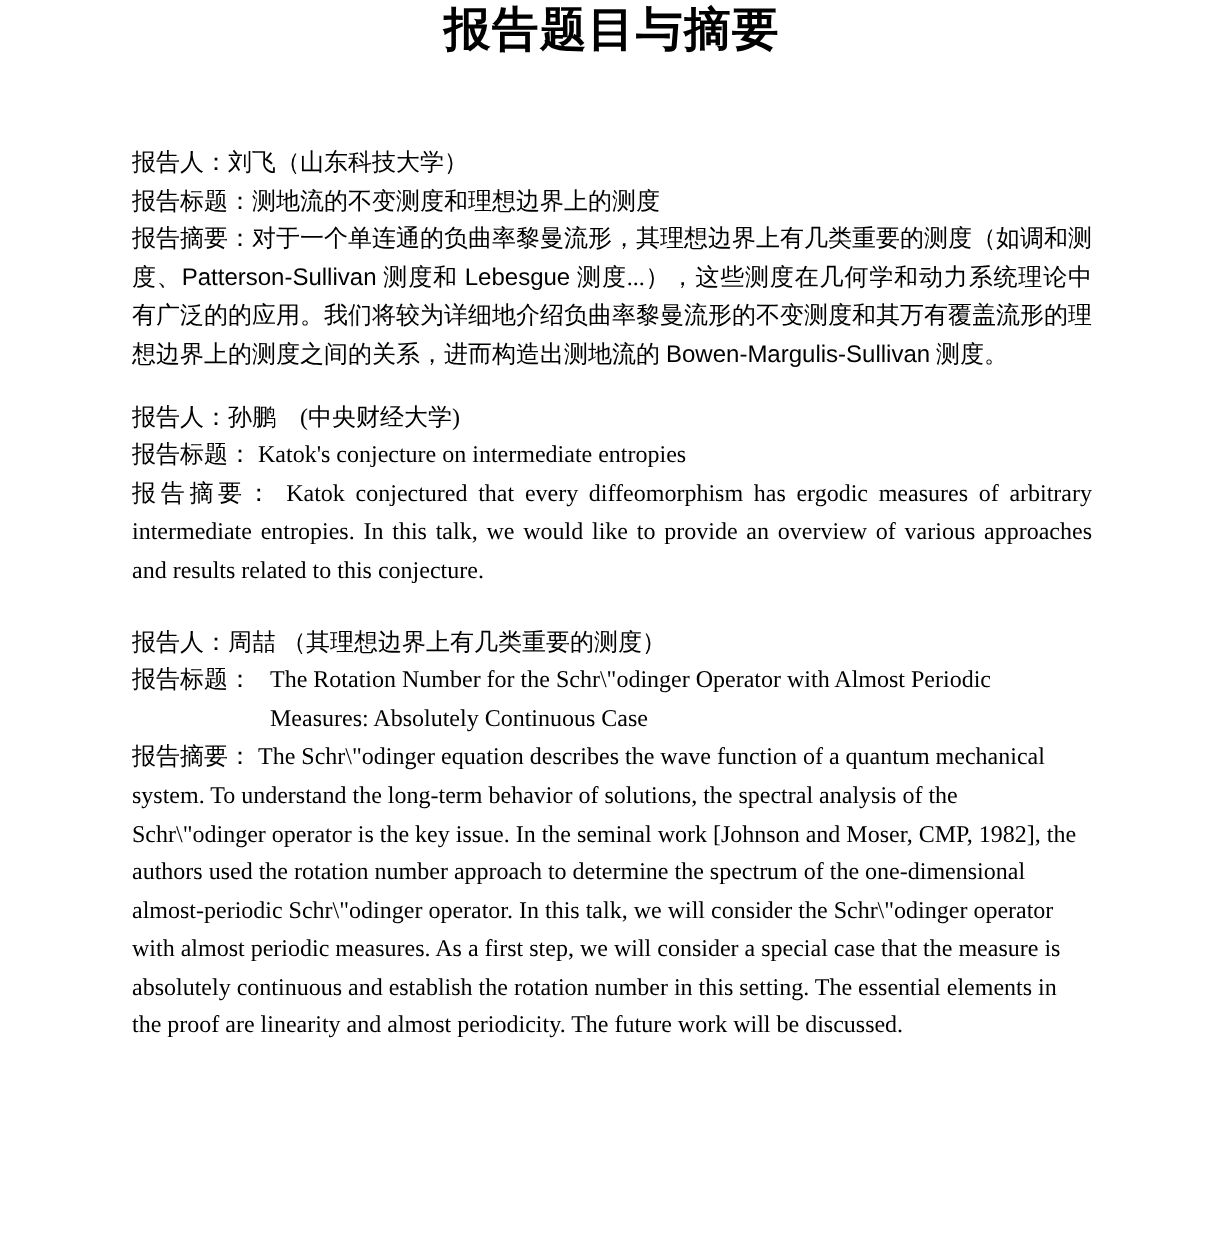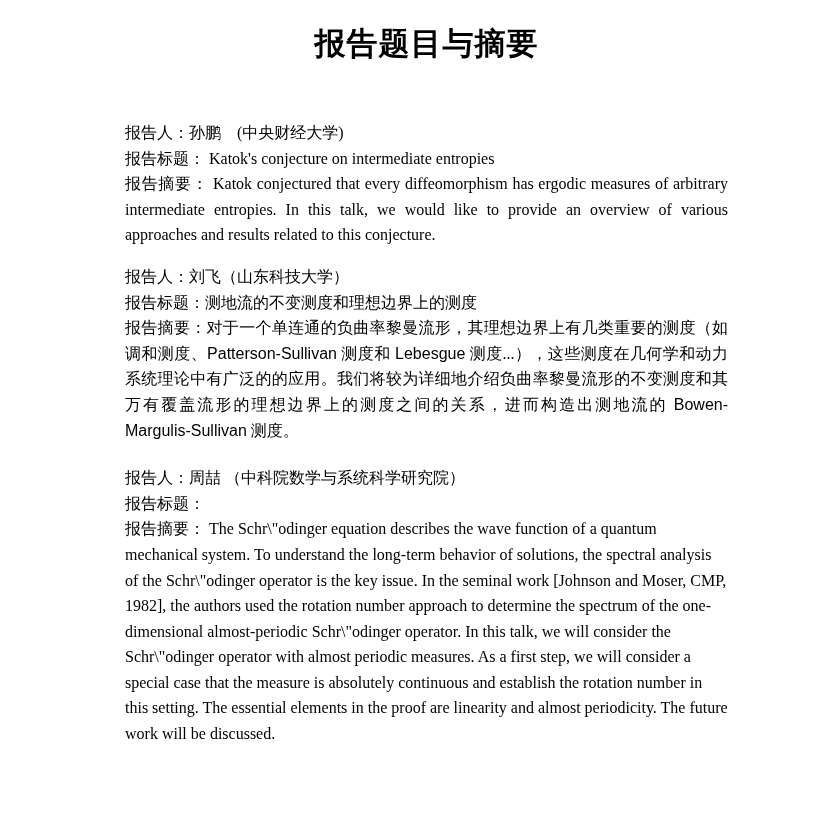--- a/index.html
+++ b/index.html
@@ -10,22 +10,21 @@
   body {
     width: 817px;
     height: 826px;
     overflow: hidden;
     font-family: "Liberation Serif", "DejaVu Serif", serif;
     font-size: 16px;
     line-height: 25.6px;
     color: #000000;
   }
   .doc {
-    padding: 24px 89px 0 88px; 
-    margin-left: 37px;
+    padding: 0 89px 0 88px; 
   }
   h1.page-title {
     margin: 0 0 56px 0;
     font-size: 31px;
     line-height: 40px;
     font-weight: bold;
     text-align: center;
     letter-spacing: 1px;
   }
   .talk-block { margin: 0; }
@@ -40,35 +39,36 @@
   .label { white-space: nowrap; }
 </style>
 </head>
 <body>
 
 <div class="doc">
 
   <h1 class="page-title">报告题目与摘要</h1>
 
   <div class="talk-block">
+    <p><span class="label">报告人：</span><span>刘飞（山东科技大学）</span></p>
+    <p><span class="label">报告标题：</span><span>测地流的不变测度和理想边界上的测度</span></p>
+    <p class="just"><span class="label">报告摘要：</span><span><span>对于一个单连通的负曲率黎曼流形，其理想边界上有几类重要的测度（如调和测度、</span><span class="sans">Patterson-Sullivan</span><span> 测度和 </span><span class="sans">Lebesgue</span><span> 测度...），这些测度在几何学和动力系统理论中有广泛的的应用。我们将较为详细地介绍负曲率黎曼流形的不变测度和其万有覆盖流形的理想边界上的测度之间的关系，进而构造出测地流的 </span><span class="sans">Bowen-Margulis-Sullivan</span><span> 测度。</span></span></p>
+  </div>
+
+  <div class="talk-block">
     <p><span class="label">报告人：</span><span>孙鹏　(中央财经大学)</span></p>
     <p><span class="label">报告标题：</span><span> Katok's conjecture on intermediate entropies</span></p>
     <p class="just"><span class="label">报告摘要：</span><span> Katok conjectured that every diffeomorphism has ergodic measures of arbitrary intermediate entropies. In this talk, we would like to provide an overview of various approaches and results related to this conjecture.</span></p>
   </div>
 
   <div class="talk-block">
-    <p><span class="label">报告人：</span><span>刘飞（山东科技大学）</span></p>
-    <p><span class="label">报告标题：</span><span>测地流的不变测度和理想边界上的测度</span></p>
-    <p class="just"><span class="label">报告摘要：</span><span><span>对于一个单连通的负曲率黎曼流形，其理想边界上有几类重要的测度（如调和测度、</span><span class="sans">Patterson-Sullivan</span><span> 测度和 </span><span class="sans">Lebesgue</span><span> 测度...），这些测度在几何学和动力系统理论中有广泛的的应用。我们将较为详细地介绍负曲率黎曼流形的不变测度和其万有覆盖流形的理想边界上的测度之间的关系，进而构造出测地流的 </span><span class="sans">Bowen-Margulis-Sullivan</span><span> 测度。</span></span></p>
-  </div>
-
-  <div class="talk-block">
   </div>
 
   <div class="talk-block gap-lg">
-    <p><span class="label">报告人：</span><span>周喆 （中科院数学与系统科学研究院）</span></p>
+    <p><span class="label">报告人：</span><span>周喆 （其理想边界上有几类重要的测度）</span></p>
     <div class="hang-row">
       <span class="hang-label label">报告标题：</span>
+      <span class="hang-val">The Rotation Number for the Schr\"odinger Operator with Almost Periodic Measures: Absolutely Continuous Case</span>
     </div>
     <p><span class="label">报告摘要：</span><span> The Schr\"odinger equation describes the wave function of a quantum mechanical system. To understand the long-term behavior of solutions, the spectral analysis of the Schr\"odinger operator is the key issue. In the seminal work [Johnson and Moser, CMP, 1982], the authors used the rotation number approach to determine the spectrum of the one-dimensional almost-periodic Schr\"odinger operator. In this talk, we will consider the Schr\"odinger operator with almost periodic measures. As a first step, we will consider a special case that the measure is absolutely continuous and establish the rotation number in this setting. The essential elements in the proof are linearity and almost periodicity. The future work will be discussed.</span></p>
   </div>
 
 </div>
 
 </body></html>

